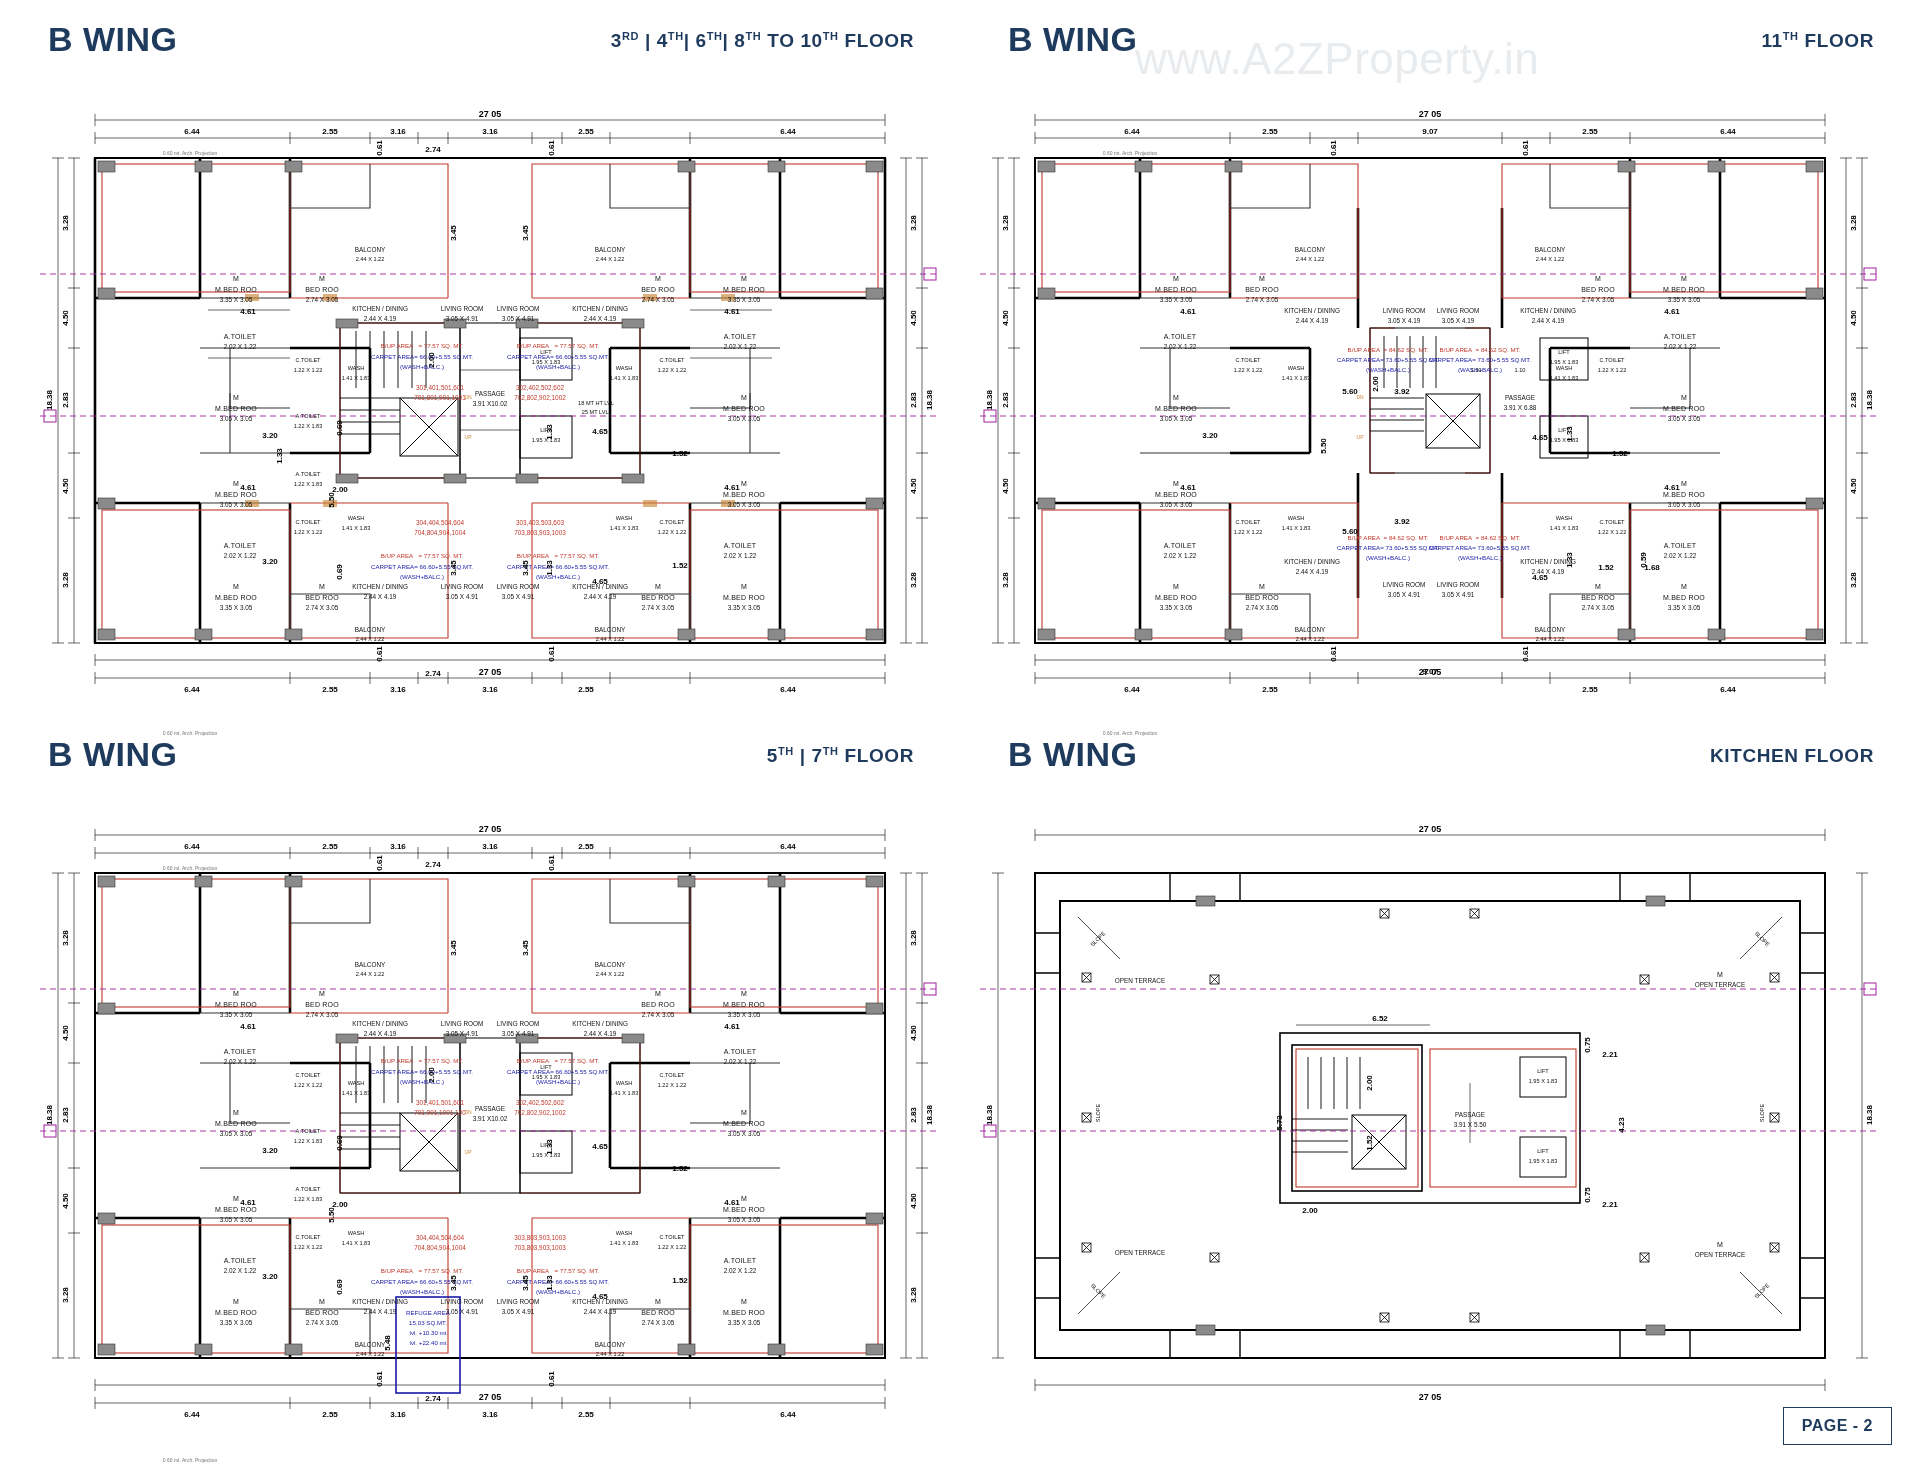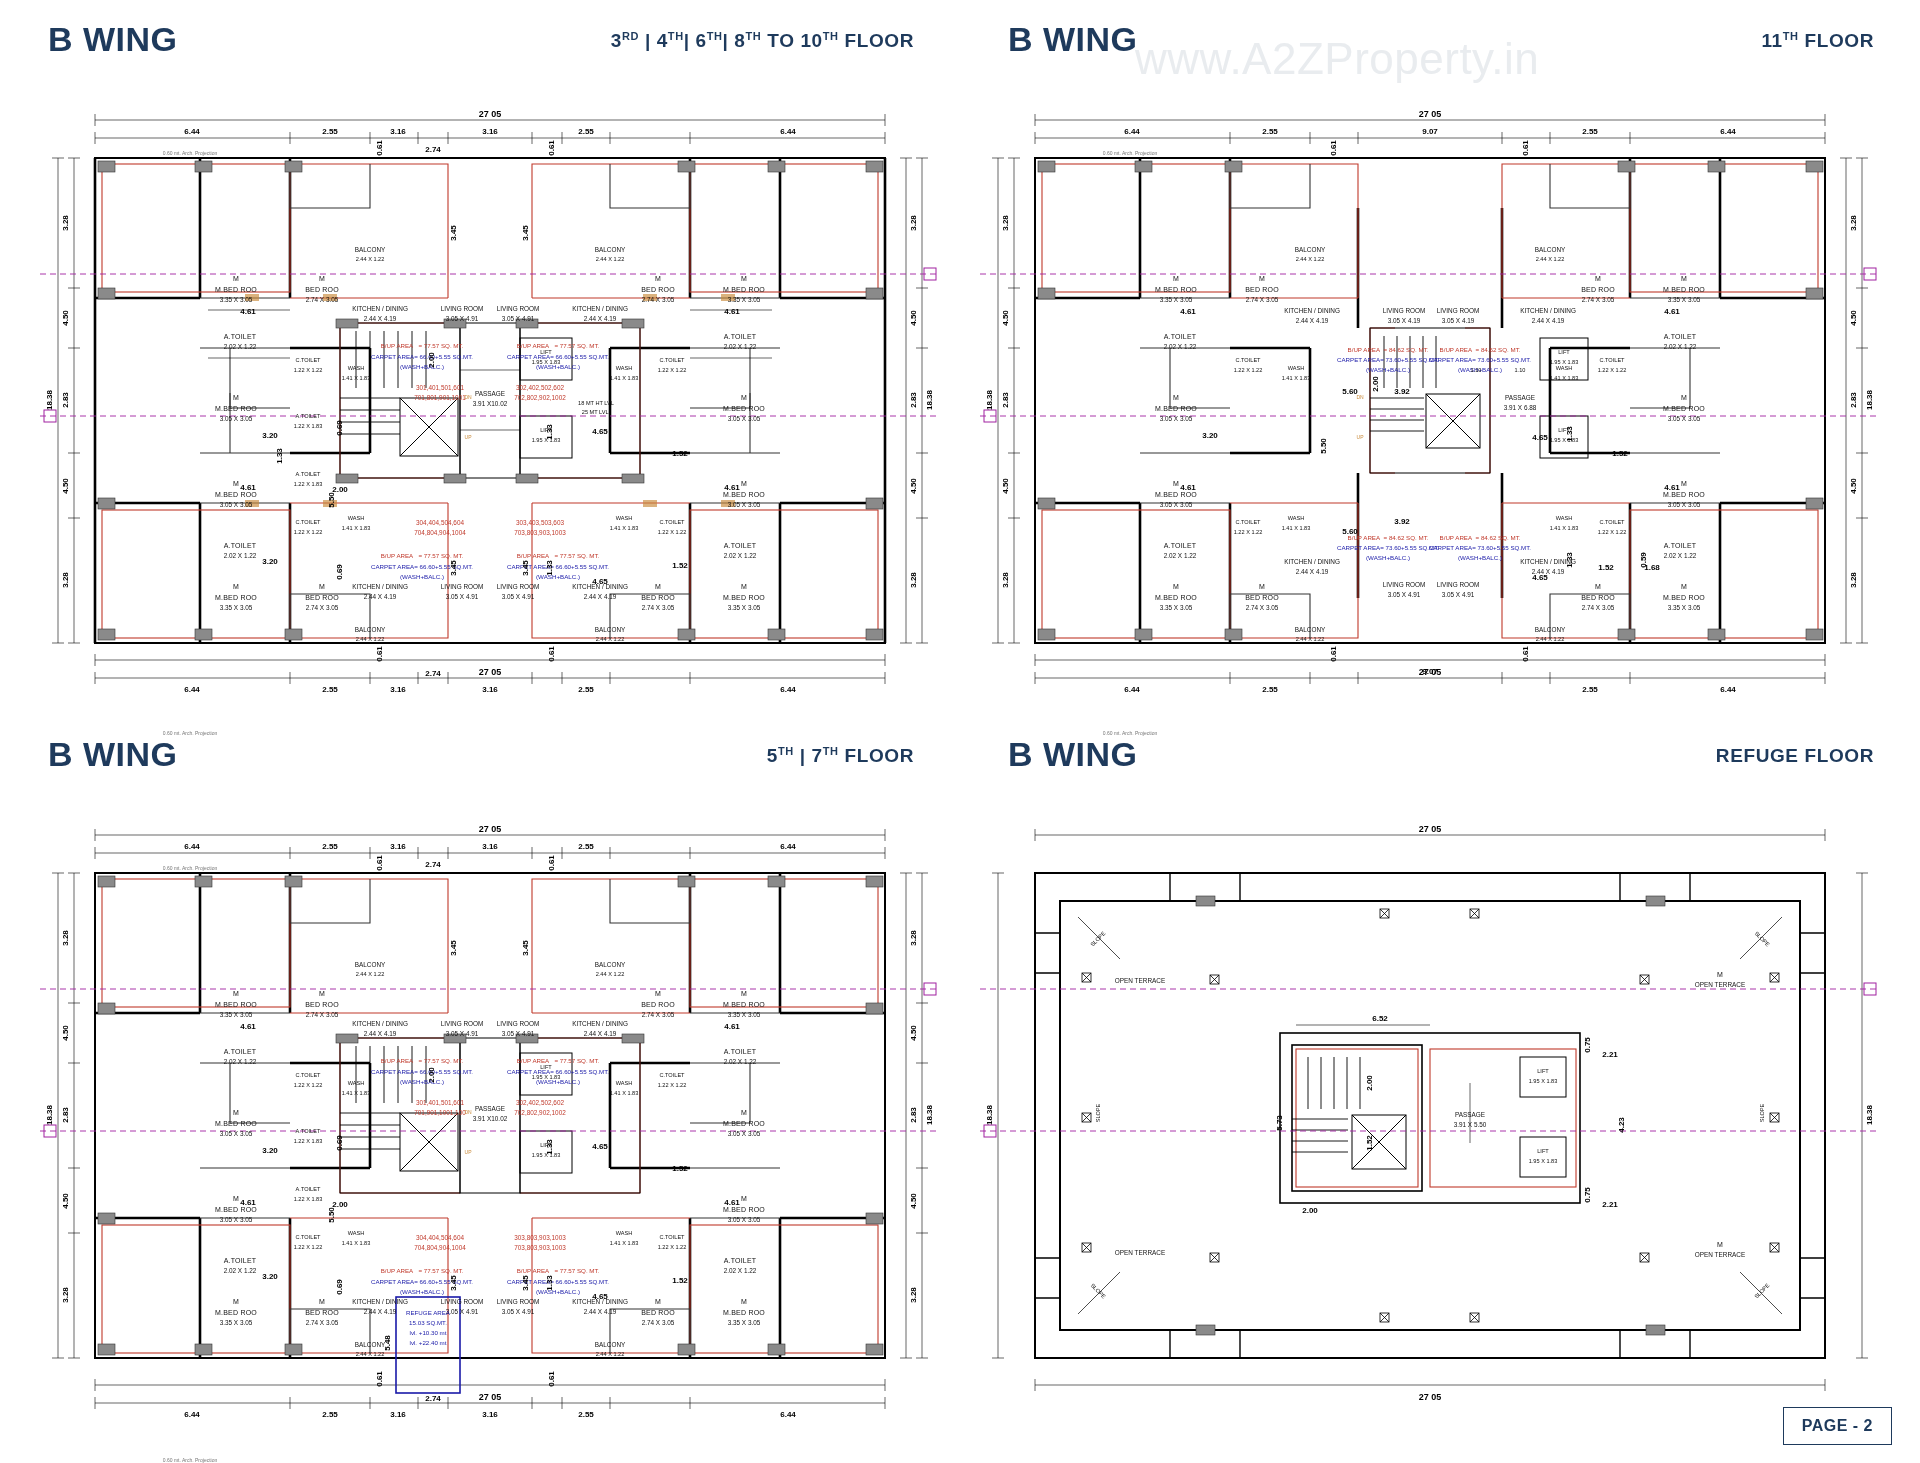--- a/index.html
+++ b/index.html
@@ -1110,21 +1110,21 @@
       <div class="lbl dim" style="left:640px;top:356px;">1.52</div>
       <div class="lbl dim" style="left:640px;top:468px;">1.52</div>
       <div class="lbl dim rot90" style="left:392px;top:262px;">2.00</div>
       <div class="lbl dim" style="left:300px;top:392px;">2.00</div>
     </div>
   </div>
 
   <div class="quad" style="left:960px;top:735px;width:960px;height:710px;">
     <div class="q-head">
       <div class="q-title">B WING</div>
-      <div class="q-floor">REFUGE FLOOR</div>
+      <div class="q-floor">KITCHEN FLOOR</div>
     </div>
 
     <div class="plan" style="left:20px;top:78px;width:900px;height:630px;">
       <svg width="900" height="630" viewBox="0 0 900 630">
         <g stroke="#000" fill="none" stroke-width="0.6">
           <line x1="55" y1="22" x2="845" y2="22"></line>
           <line x1="55" y1="16" x2="55" y2="28"></line>
             <line x1="845" y1="16" x2="845" y2="28"></line>
           <line x1="55" y1="572" x2="845" y2="572"></line>
           <line x1="55" y1="566" x2="55" y2="578"></line>

